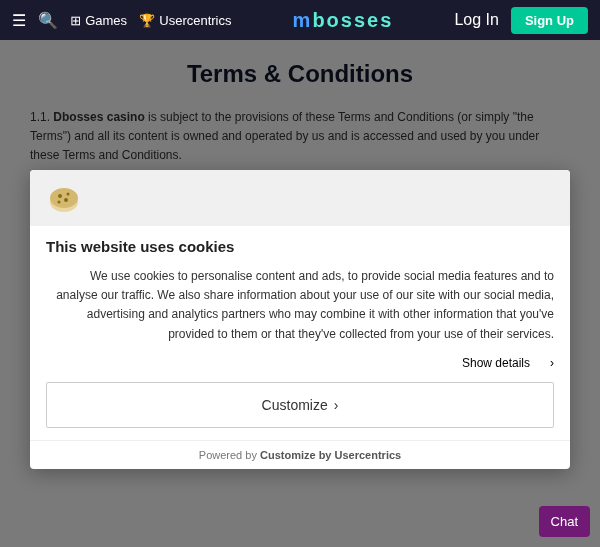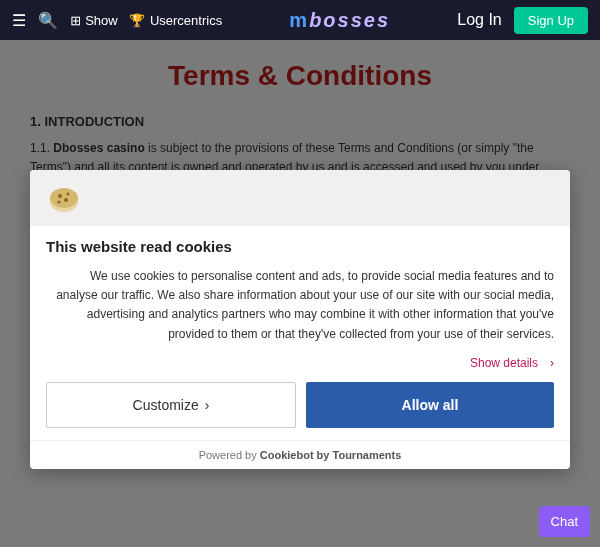--- a/index.html
+++ b/index.html
@@ -41,41 +41,41 @@
       cursor: pointer;
     }
     .nav-signup {
       background: #00c896;
       color: white;
       font-size: 13px;
       padding: 6px 14px;
       border: none;
       border-radius: 4px;
       cursor: pointer;
-      font-weight: normal;
+      font-weight: bold;
     }
 
     
     .main-content {
       background: #f5f5f5;
       height: calc(547px - 40px);
       overflow-y: auto;
       position: relative;
     }
 
     .terms-container {
       padding: 20px 30px;
       background: #f5f5f5;
     }
 
     .terms-title {
       text-align: center;
-      font-size: 28px;
-      font-weight: bold;
-      color: #b91c1c;
+      font-size: 24px;
+      font-weight: bold;
+      color: #0f172a;
       margin-bottom: 20px;
     }
 
     .terms-body {
       font-size: 12px;
       line-height: 1.6;
       color: #333;
     }
 
     .terms-section-title {
@@ -129,25 +129,25 @@
 
     .cookie-body {
       padding: 8px 16px 12px;
       font-size: 12px;
       line-height: 1.6;
       color: #333;
       text-align: right;
     }
 
     .show-details {
-      color: #be185d;
+      color: #000000;
       font-size: 12px;
       display: flex;
       align-items: flex-start;
-      gap: 12px;
+      gap: 20px;
       cursor: pointer;
       margin-left: auto;
     }
 
     .cookie-actions-row {
       display: flex;
       width: 100%;
       padding: 4px 16px 12px;
       gap: 10px;
     }
@@ -187,21 +187,21 @@
       border-top: 1px solid #eee;
     }
 
     .cookiebot-powered a { color: #555; text-decoration: none; font-weight: bold; }
 
     
     .chat-button {
       position: absolute;
       bottom: 10px;
       right: 10px;
-      background: #8b5cf6;
+      background: #701a75;
       color: white;
       padding: 8px 12px;
       border-radius: 4px;
       font-size: 13px;
       cursor: pointer;
       z-index: 200;
     }
 
     
     .cookie-svg {
@@ -210,38 +210,37 @@
     }
   </style>
 </head>
 <body>
 
 <div class="navbar">
   <span class="nav-icon">☰</span>
   <span class="nav-search">🔍</span>
   <div class="nav-games">
     <span>⊞</span>
-    <span>Show</span>
+    <span>Games</span>
   </div>
   <div class="nav-tournaments">
     <span>🏆</span>
     <span>Usercentrics</span>
   </div>
   <div class="nav-logo">
-    <span>m</span><span style="font-style:italic; color:#c4b5fd;">bosses</span>
+    <span>m</span><span style="color:#5eead4;">bosses</span>
   </div>
   <button class="nav-login">Log In</button>
   <button class="nav-signup">Sign Up</button>
 </div>
 
 <div class="main-content">
   <div class="terms-container">
     <h1 class="terms-title">Terms &amp; Conditions</h1>
     <div class="terms-body">
-      <div class="terms-section-title">1. INTRODUCTION</div>
       <div class="terms-paragraph">
         1.1. <span class="bold-text">Dbosses casino</span> is subject to the provisions of these Terms and Conditions (or simply "the Terms") and all its content is owned and operated by us and is accessed and used by you under these Terms and Conditions.
       </div>
       <div class="terms-paragraph">1.2. It is your sole responsibility to read carefully and accept these Terms of Use before you access our site.</div>
       <div class="terms-paragraph">
         1.3. By accessing <span class="bold-text">Dbosses casino</span> and by using any part of <span class="bold-text">Dbosses casino</span> or any content or services on <span class="bold-text">Dbosses casino</span>, you accept
       </div>
     </div>
   </div>
 
@@ -252,42 +251,41 @@
         <svg class="cookie-svg" viewBox="0 0 36 36">
           <ellipse cx="18" cy="22" rx="14" ry="10" fill="#e8d5a0"></ellipse>
           <ellipse cx="18" cy="18" rx="14" ry="10" fill="#d4b870"></ellipse>
           <circle cx="14" cy="16" r="2" fill="#8b6914"></circle>
           <circle cx="22" cy="14" r="1.5" fill="#8b6914"></circle>
           <circle cx="20" cy="20" r="2" fill="#8b6914"></circle>
           <circle cx="13" cy="22" r="1.5" fill="#8b6914"></circle>
         </svg>
       </div>
 
-      <div class="cookie-title">This website read cookies</div>
+      <div class="cookie-title">This website uses cookies</div>
 
       <div class="cookie-body">We use cookies to personalise content and ads, to provide social media features and to analyse our traffic. We also share information about your use of our site with our social media, advertising and analytics partners who may combine it with other information that you've provided to them or that they've collected from your use of their services.</div>
 
       <div style="display:flex; justify-content:flex-end; padding: 0 16px 8px;">
         <div class="show-details">
           <span>Show details</span>
           <span style="font-size:12px;">›</span>
         </div>
       </div>
 
       <div class="cookie-actions-row">
         <button class="btn-customize">
           <span>Customize</span>
           <span style="font-size:14px;">›</span>
         </button>
-        <button class="btn-allow-all">Allow all</button>
       </div>
 
       <div class="cookiebot-powered">
         <span>Powered by</span>
-        <a href="#">Cookiebot by Tournaments</a>
+        <a href="#">Customize by Usercentrics</a>
       </div>
     </div>
   </div>
 
   <div class="terms-container" style="margin-top: 220px;">
     
   </div>
 </div>
 
 <div class="chat-button">Chat</div>

